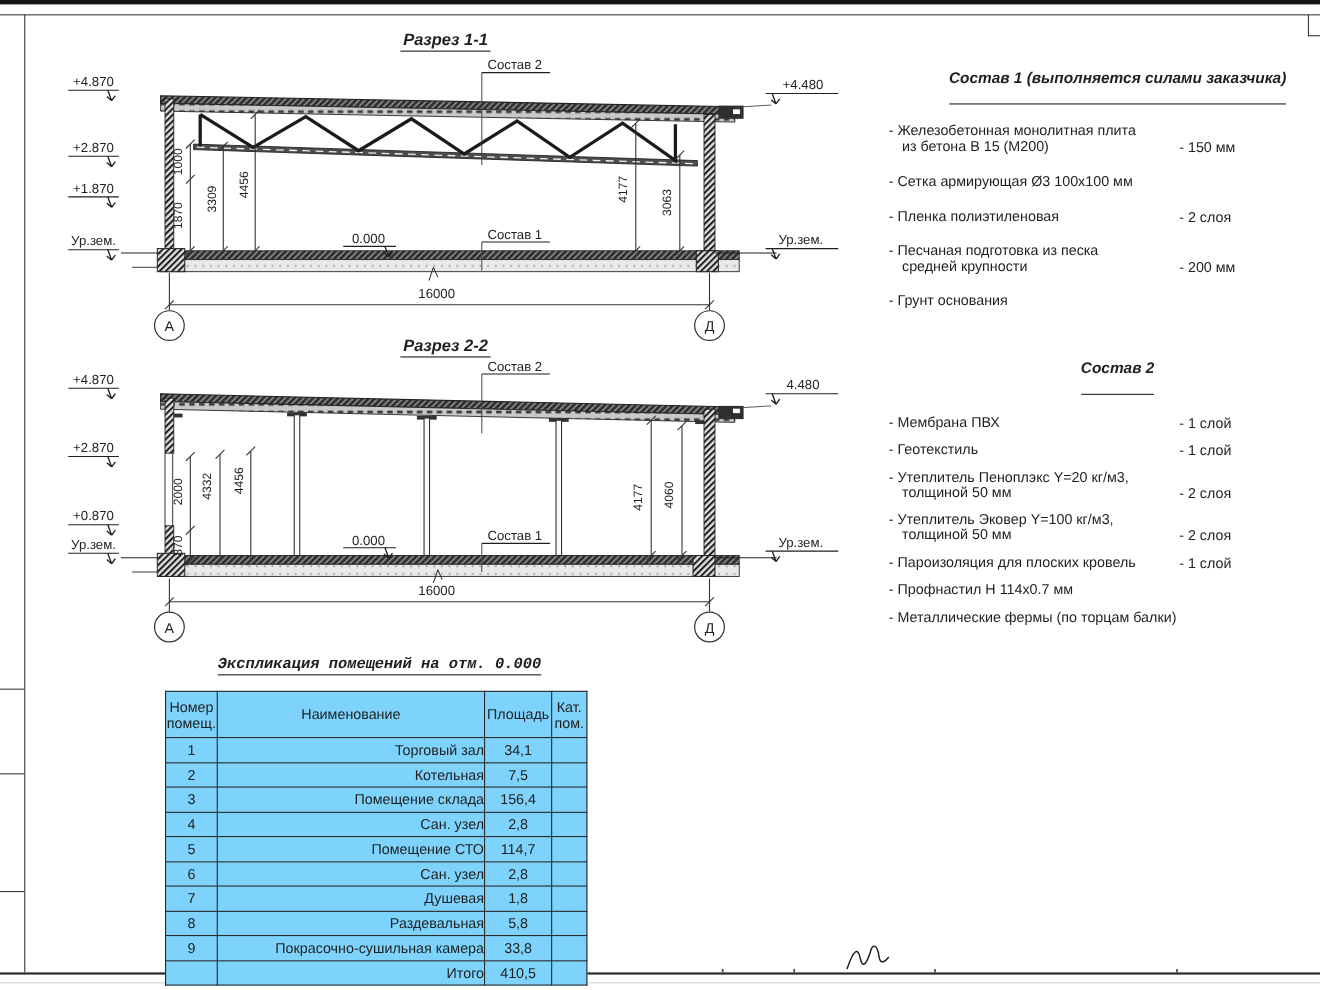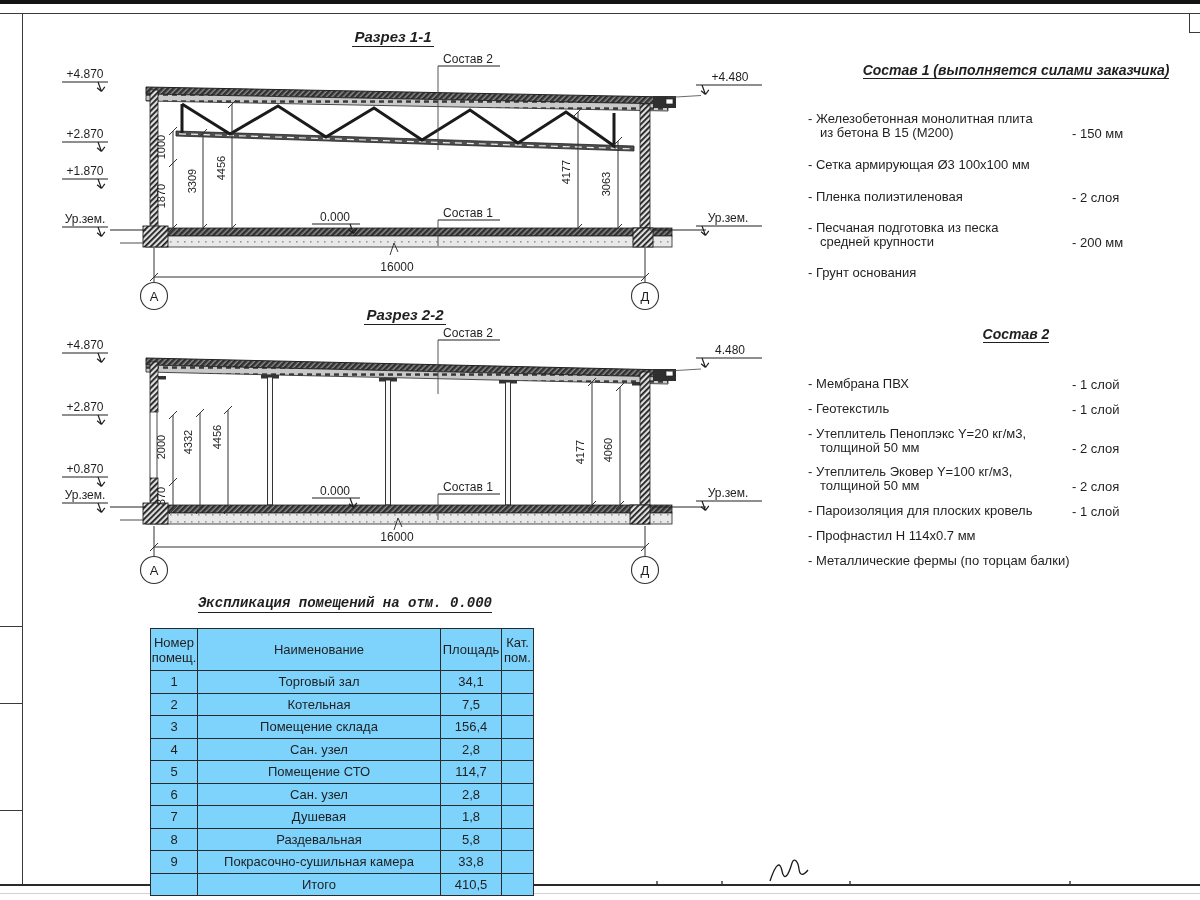--- a/index.html
+++ b/index.html
@@ -7,53 +7,53 @@
         font-family:"Liberation Sans",sans-serif;color:#1f1f1f;}
   .abs{position:absolute;}
   .dwg text{fill:#1f1f1f;font-family:"Liberation Sans",sans-serif;}
   .dwg .dim{font-size:11px;}
   .dwg .lbl{font-size:12px;}
   .dwg .ax{font-size:13px;}
   .sec-title{font-size:15px;font-style:italic;font-weight:bold;text-align:center;}
   .sec-title span{border-bottom:1.5px solid #1f1f1f;padding:0 2px 1px 2px;}
   .comp{width:384px;}
   .comp-title{font-size:14px;font-style:italic;font-weight:bold;text-align:center;}
-  .comp-title span{border-bottom:1.4px solid #1f1f1f;padding-bottom:0;margin-left:48px;}
+  .comp-title span{border-bottom:1.4px solid #1f1f1f;padding-bottom:16px;margin-left:48px;}
   .ci{position:absolute;left:8px;font-size:13px;line-height:14px;white-space:nowrap;}
   .ci .l2{display:block;margin-left:12px;}
   .cv{position:absolute;left:272px;font-size:13px;white-space:nowrap;}
   .tbl-title{font-size:14px;font-style:italic;font-weight:bold;text-align:center;width:390px;}
   .tbl-title span{border-bottom:1.4px solid #1f1f1f;padding-bottom:1px;font-family:Liberation Mono, monospace;}
   table.expl{border-collapse:collapse;table-layout:fixed;background:#7dd3fc;}
   table.expl th,table.expl td{border:1.4px solid #2a2a2a;font-weight:normal;font-size:13px;
      padding:0;vertical-align:middle;overflow:hidden;}
   table.expl th{text-align:center;line-height:15px;}
   table.expl td{height:21.5px;}
   td.c-num{text-align:center;}
-  td.c-name{text-align:center;padding-left:8px;}
+  td.c-name{text-align:right;padding-left:8px;}
   td.c-area{text-align:center;}
   .frame-line{background:#2a2a2a;}
 </style>
 </head>
 <body>
 
 <div class="page">
 
   <div class="abs frame-line" style="left:0;top:0;width:1200px;height:3.5px;background:#141414;"></div>
   <div class="abs" style="left:0;top:13px;width:1200px;height:0;border-top:1.2px solid #3a3a3a;"></div>
   <div class="abs" style="left:22px;top:13px;width:0;height:871px;border-left:1.2px solid #3a3a3a;"></div>
   <div class="abs frame-line" style="left:0;top:884px;width:1200px;height:2px;"></div>
   <div class="abs" style="left:0;top:893px;width:1200px;height:0;border-top:1px solid #d2d2d2;"></div>
   <div class="abs" style="left:1189px;top:13px;width:11px;height:19px;border-left:1.2px solid #3a3a3a;border-bottom:1.2px solid #3a3a3a;"></div>
   <div class="abs" style="left:0;top:626px;width:22px;height:258px;border-top:1.2px solid #3a3a3a;">
     <div class="abs" style="left:0;top:76px;width:22px;border-top:1.2px solid #3a3a3a;"></div>
     <div class="abs" style="left:0;top:183px;width:22px;border-top:1.2px solid #3a3a3a;"></div>
   </div>
 
-  <div class="abs sec-title" style="left:268px;top:28px;width:250px;">
+  <div class="abs sec-title" style="left:280px;top:28px;width:250px;">
     <span>Разрез 1-1</span>
   </div>
 
   <svg class="abs dwg" style="left:55px;top:45px;" width="715" height="270" viewBox="55 45 715 270">
     <defs>
       <pattern id="hWall1" width="4" height="4" patternUnits="userSpaceOnUse" patternTransform="rotate(45)">
         <rect width="4" height="4" fill="#dedede"></rect>
           <rect width="1.8" height="4" fill="#1e1e1e"></rect>
       </pattern>
       <pattern id="hDark1" width="4" height="4" patternUnits="userSpaceOnUse" patternTransform="rotate(45)">

